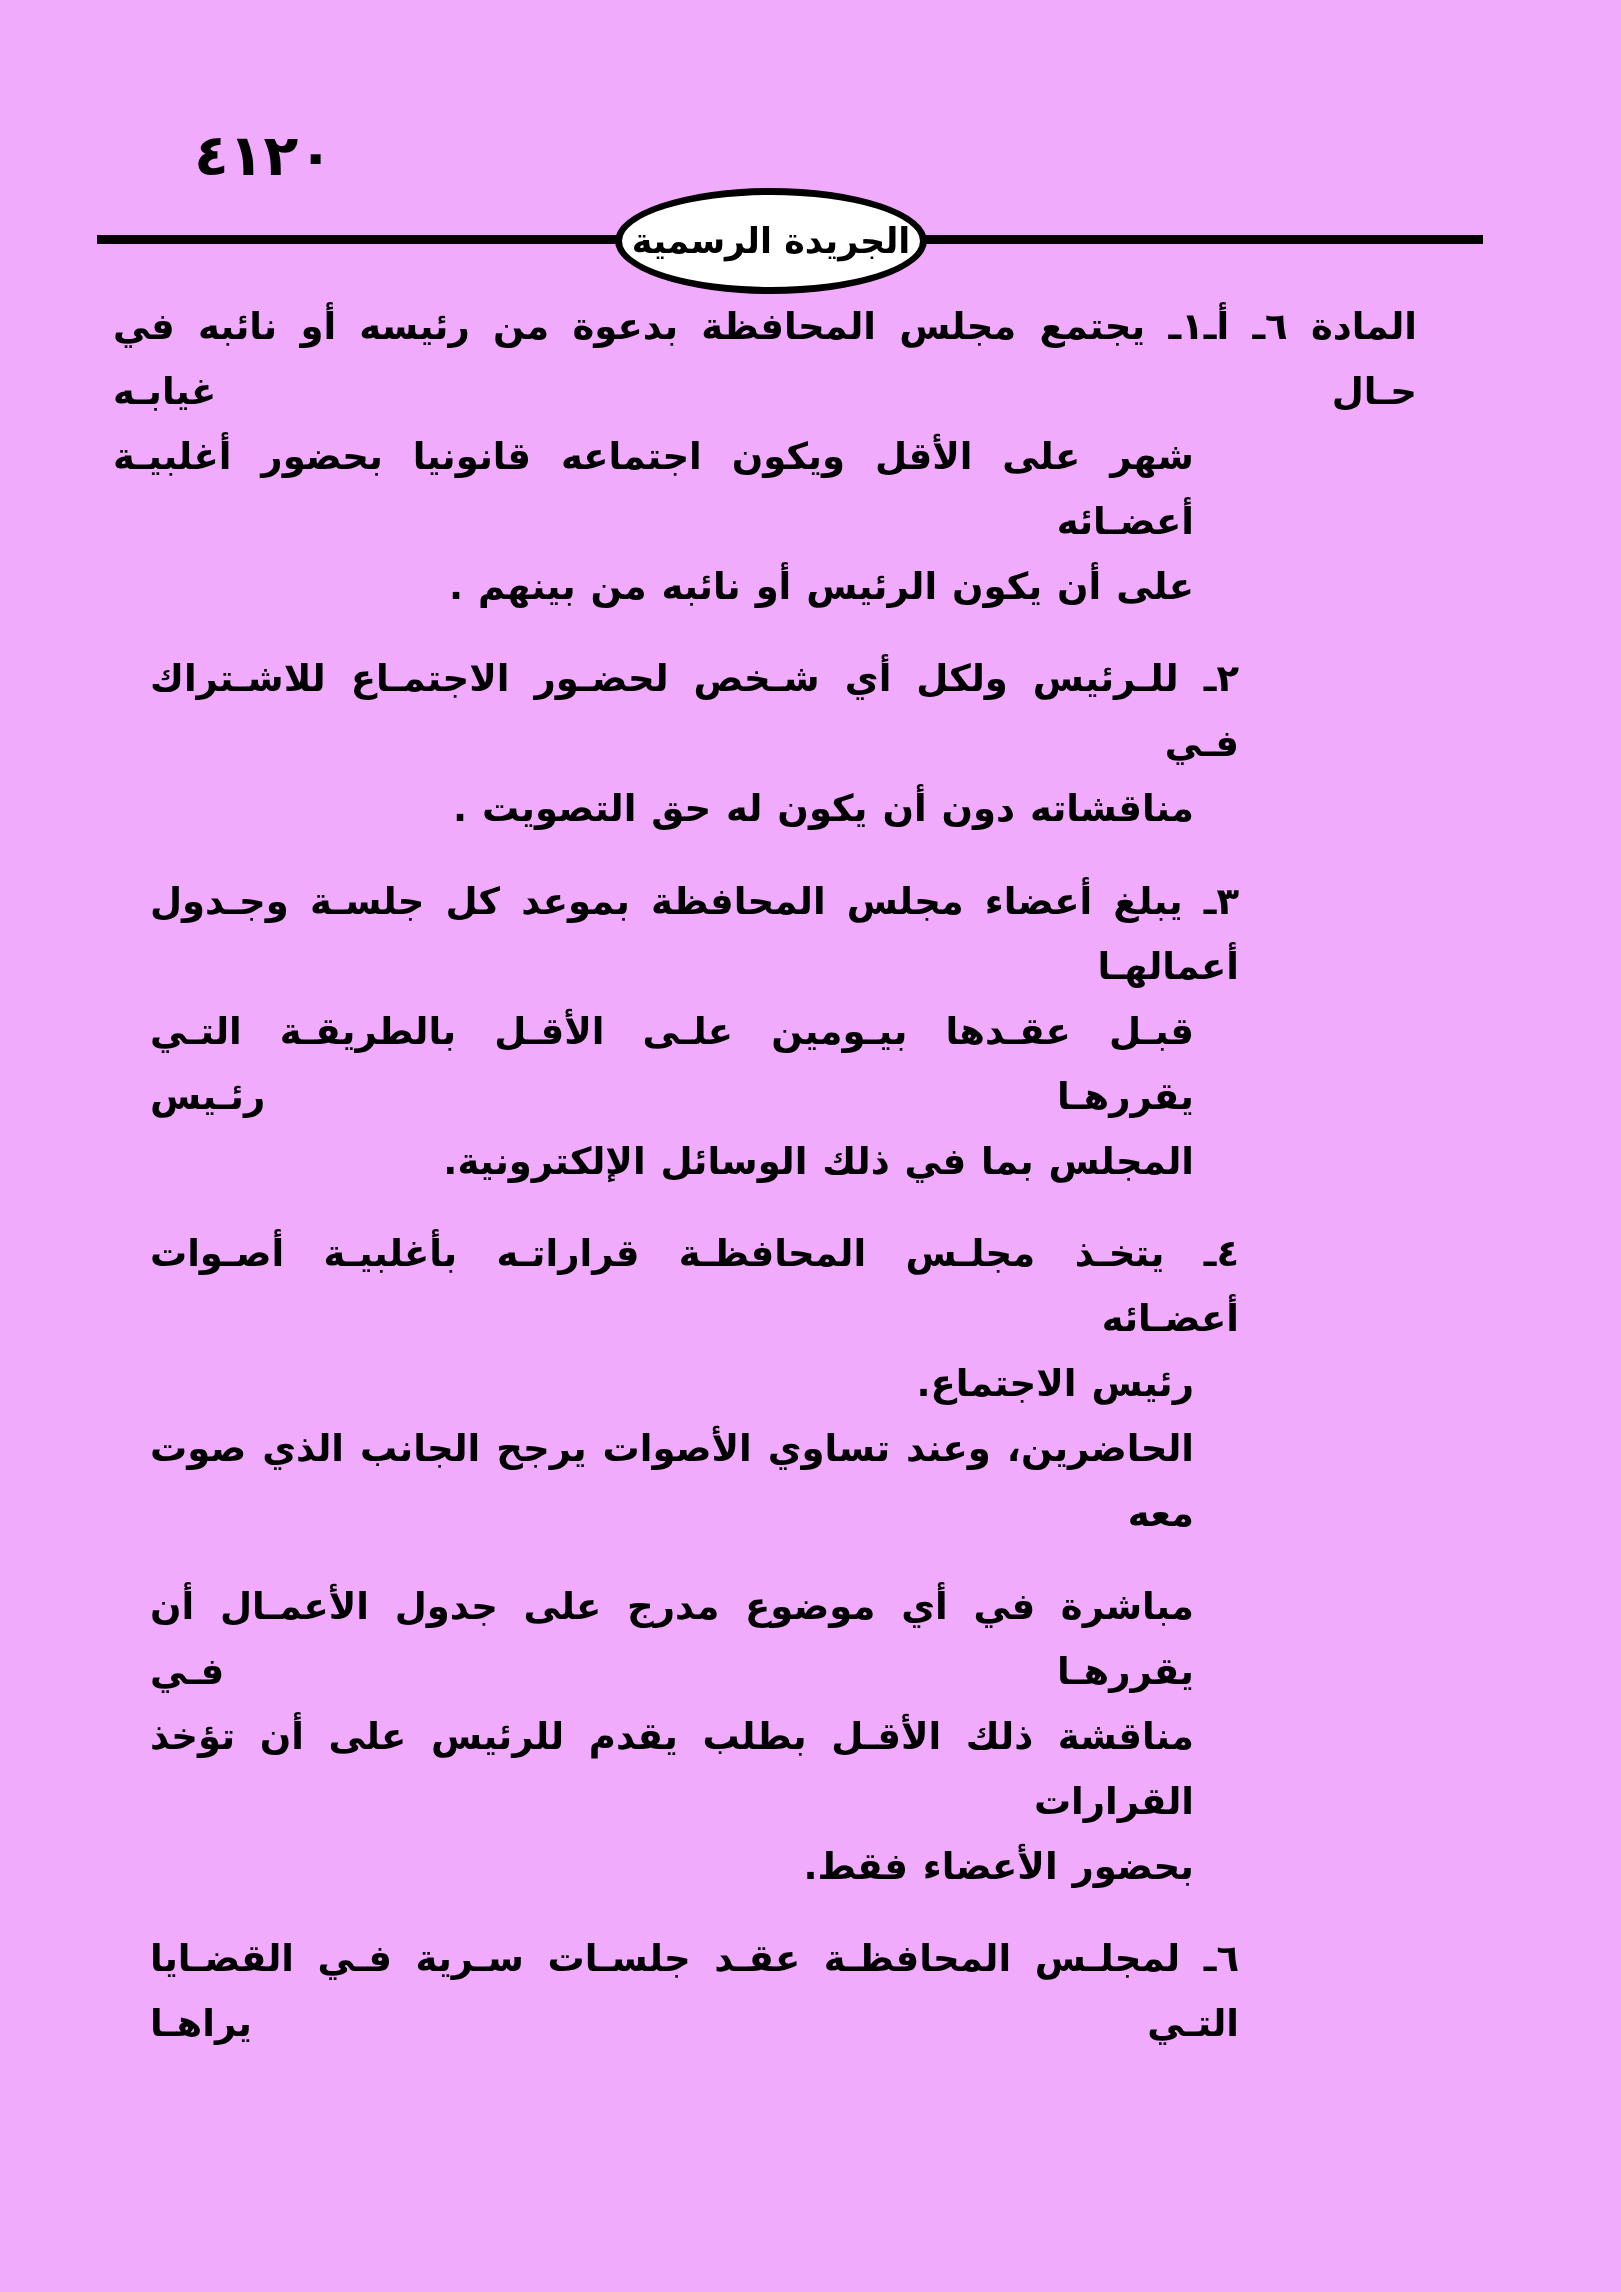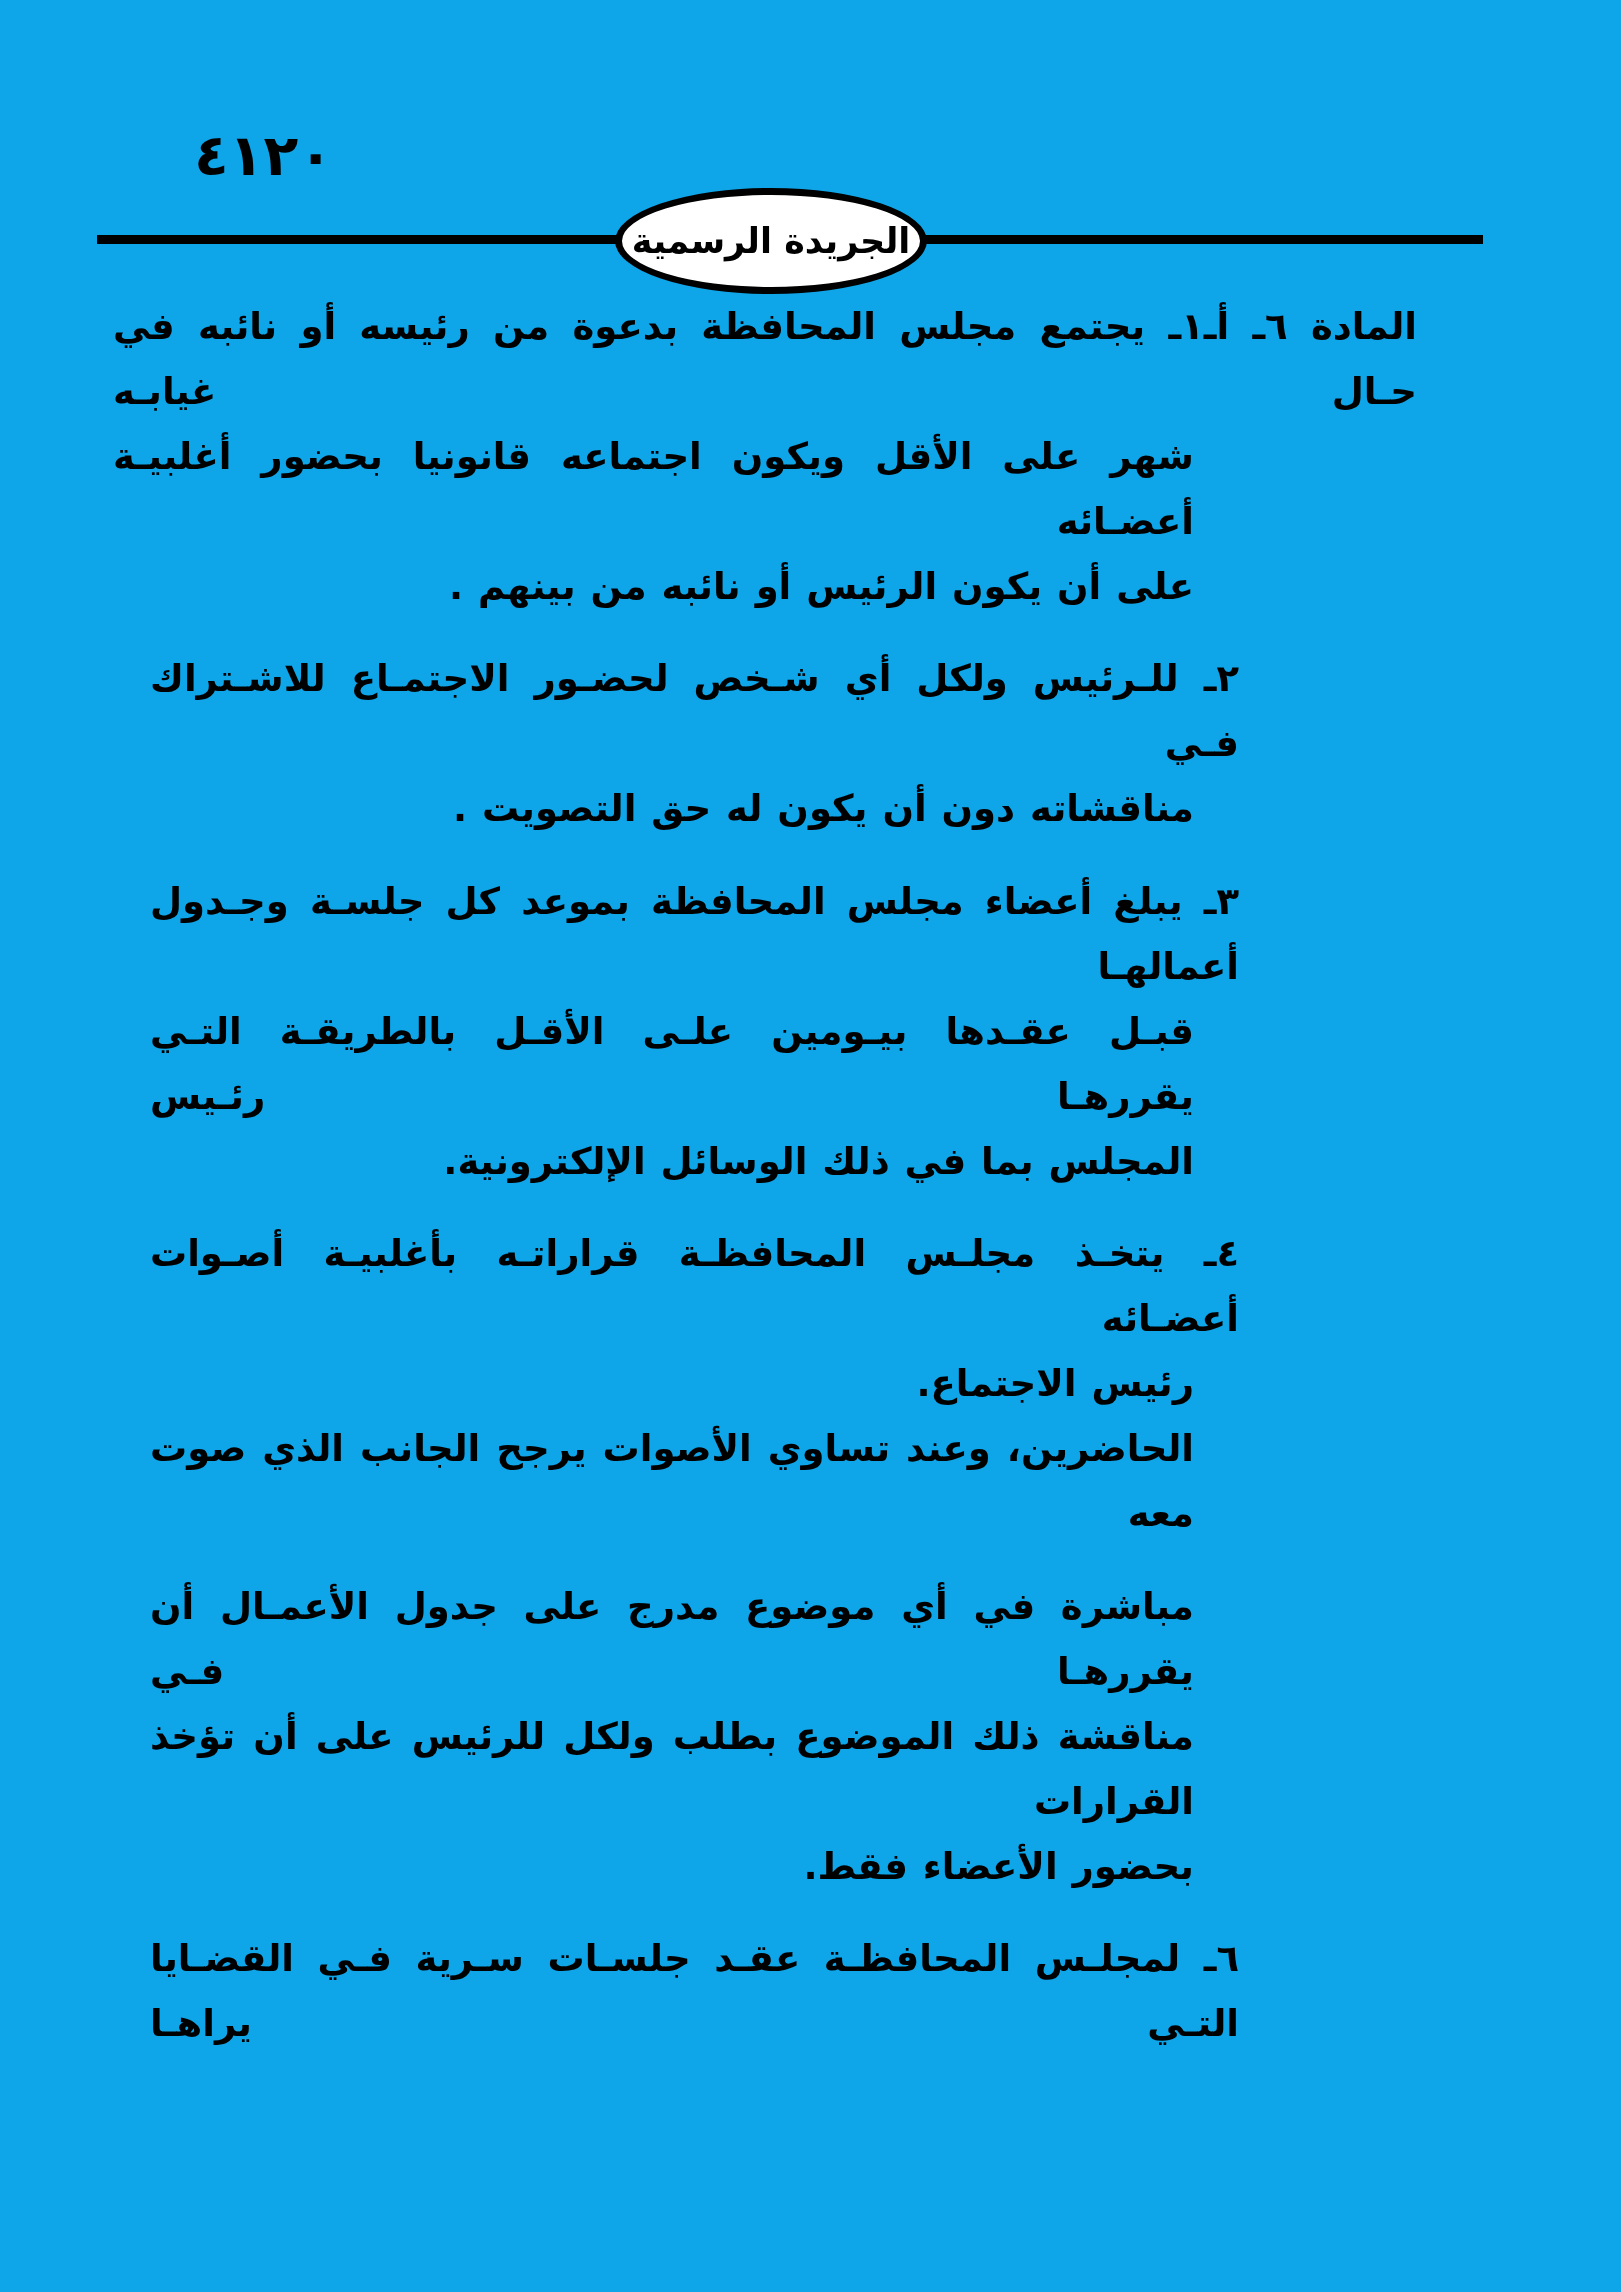--- a/index.html
+++ b/index.html
@@ -4,21 +4,21 @@
 <style>
   html, body {
     margin: 0;
     padding: 0;
     background: #ffffff;
   }
   .page {
     position: relative;
     width: 1621px;
     height: 2293px;
-    background: #0ea5e9;
+    background: #f0abfc;
     color: #000000;
     font-family: "DejaVu Sans", sans-serif;
     overflow: hidden;
     direction: rtl;
   }
   
   .page-number {
     position: absolute;
     top: 127px;
     left: 194px;
@@ -113,21 +113,21 @@
         <div class="line">قبـل عقـدها بيـومين علـى الأقـل بالطريقـة التـي يقررهـا رئـيس</div>
         <div class="line last">المجلس بما في ذلك الوسائل الإلكترونية.</div>
       </div>
       <div class="para item">
         <div class="line first">٤ـ يتخـذ مجلـس المحافظـة قراراتـه بأغلبيـة أصـوات أعضـائه</div>
         <div class="line last">رئيس الاجتماع.</div>
         <div class="line">الحاضرين، وعند تساوي الأصوات يرجح الجانب الذي صوت معه</div>
       </div>
       <div class="para item">
         <div class="line">مباشرة في أي موضوع مدرج على جدول الأعمـال أن يقررهـا فـي</div>
-        <div class="line">مناقشة ذلك الموضوع بطلب ولكل للرئيس على أن تؤخذ القرارات</div>
+        <div class="line">مناقشة ذلك الأقـل بطلب يقدم للرئيس على أن تؤخذ القرارات</div>
         <div class="line last">بحضور الأعضاء فقط.</div>
       </div>
       <div class="para item">
         <div class="line first">٦ـ لمجلـس المحافظـة عقـد جلسـات سـرية فـي القضـايا التـي يراهـا</div>
       </div>
     </div>
 
 </div>
 
 

